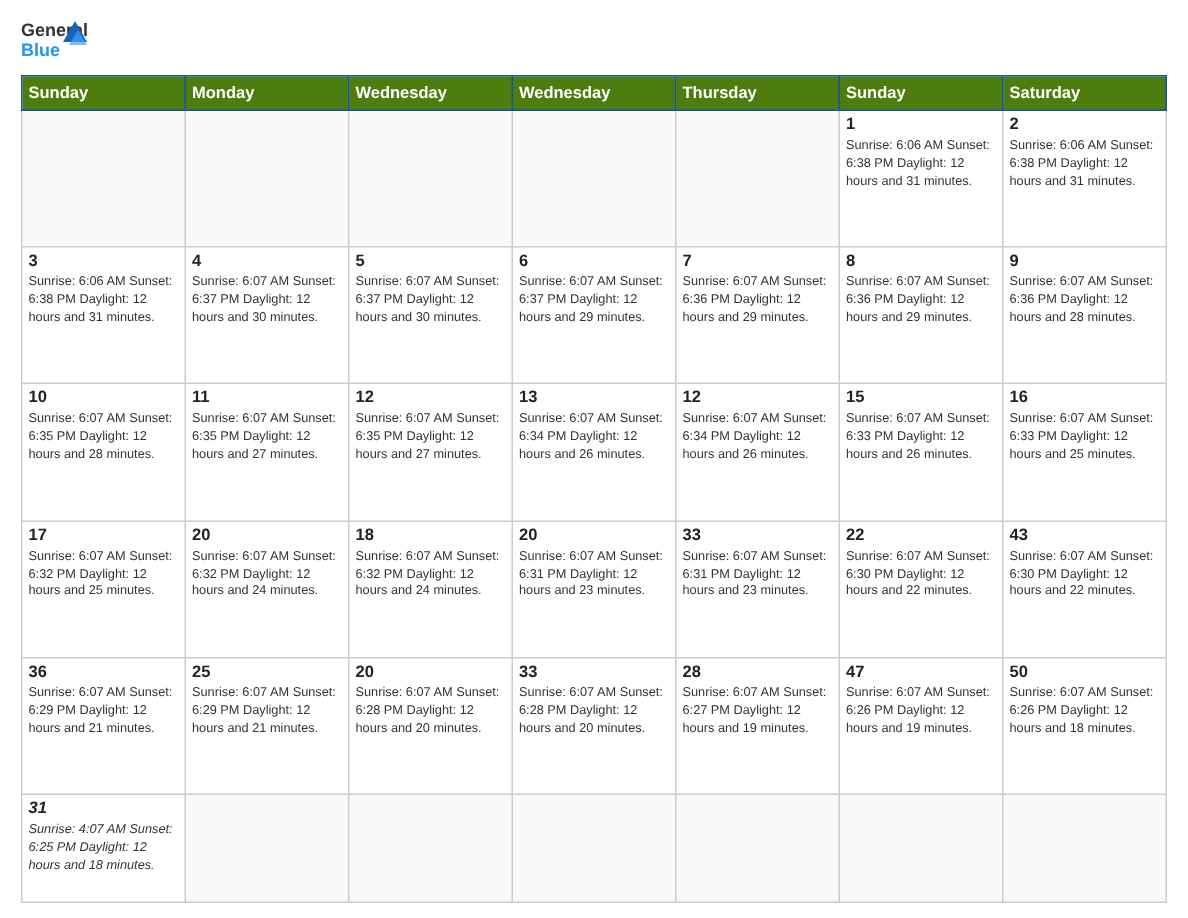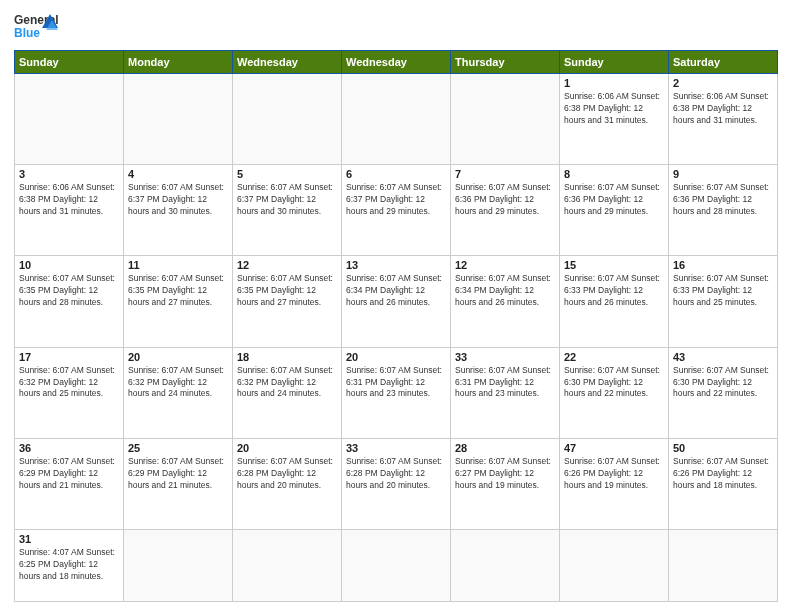--- a/index.html
+++ b/index.html
@@ -76,20 +76,21 @@
     .day-info {
       font-size: 8.5px;
       line-height: 1.4;
       color: #333;
     }
     .empty-cell {
       background: #f9f9f9;
     }
     .last-row td {
       height: 52px;
+      font-style: italic;
     }
     
     .logo-svg {
       width: 44px;
       height: 34px;
     }
   </style>
 </head>
 <body>
 

